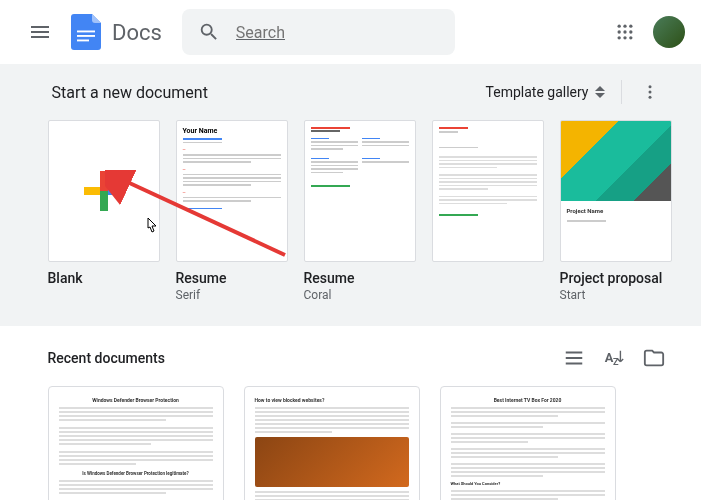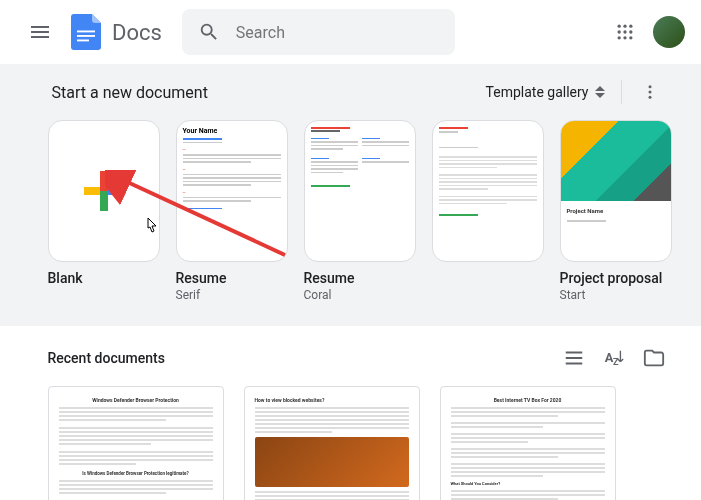--- a/index.html
+++ b/index.html
@@ -7,41 +7,41 @@
 
 
 .header { height: 64px; display: flex; align-items: center; padding: 0 16px; background: #fff; }
 .menu-btn { width: 48px; height: 48px; display: flex; align-items: center; justify-content: center; cursor: pointer; border-radius: 50%; }
 .menu-btn svg { width: 24px; height: 24px; fill: #5f6368; }
 .logo-area { display: flex; align-items: center; margin-left: 4px; margin-right: 20px; }
 .docs-logo { width: 36px; height: 36px; }
 .app-name { font-size: 22px; color: #5f6368; margin-left: 8px; font-weight: 400; }
 .search-bar { flex: 1; max-width: 445px; height: 46px; background: #f1f3f4; border-radius: 8px; display: flex; align-items: center; padding: 0 16px; }
 .search-bar svg { width: 22px; height: 22px; fill: #5f6368; margin-right: 16px; }
-.search-bar input { border: none; background: transparent; font-size: 16px; color: #5f6368; outline: none; flex: 1; }
+.search-bar input { border: none; background: transparent; font-size: 16px; color: #5f6368; outline: none; flex: 1; text-decoration: underline; }
 .header-spacer { flex: 1; }
 .apps-btn { width: 40px; height: 40px; display: flex; align-items: center; justify-content: center; cursor: pointer; border-radius: 50%; margin-right: 8px; }
 .avatar { width: 32px; height: 32px; border-radius: 50%; background: linear-gradient(135deg, #4a7c59, #2d5016); cursor: pointer; }
 
 
 .template-section { background: #f1f3f4; padding: 16px 0 24px; }
 .section-inner { max-width: 630px; margin: 0 auto; padding-left: 12px; }
 .section-header { display: flex; align-items: center; justify-content: space-between; margin-bottom: 16px; padding: 0 4px; }
 .section-title { font-size: 16px; color: #202124; font-weight: 400; }
 .gallery-controls { display: flex; align-items: center; gap: 16px; }
 .gallery-btn { display: flex; align-items: center; gap: 6px; cursor: pointer; font-size: 14px; color: #202124; }
 .unfold-icon { display: inline-flex; flex-direction: column; }
 .unfold-icon svg { width: 10px; height: 6px; fill: #5f6368; }
 .divider-v { width: 1px; height: 24px; background: #dadce0; }
 .more-btn { width: 24px; height: 24px; display: flex; align-items: center; justify-content: center; cursor: pointer; }
 .more-btn svg { width: 18px; height: 18px; fill: #5f6368; }
 
 .template-row { display: flex; gap: 16px; }
 .template-card { width: 112px; cursor: pointer; }
-.template-thumb { width: 112px; height: 142px; background: #fff; border: 1px solid #dadce0; border-radius: 14px; overflow: hidden; display: flex; align-items: center; justify-content: center; position: relative; }
+.template-thumb { width: 112px; height: 142px; background: #fff; border: 1px solid #dadce0; border-radius: 2px; overflow: hidden; display: flex; align-items: center; justify-content: center; position: relative; }
 .template-name { font-size: 14px; color: #202124; margin-top: 8px; font-weight: 500; }
 .template-sub { font-size: 12px; color: #5f6368; margin-top: 2px; }
 
 
 .plus-icon { width: 40px; height: 40px; position: relative; }
 .plus-icon::before, .plus-icon::after { content: ''; position: absolute; }
 .plus-h1 { position: absolute; left: 0; top: 16px; width: 20px; height: 8px; background: #fbbc04; }
 .plus-h2 { position: absolute; right: 0; top: 16px; width: 20px; height: 8px; background: #4285f4; }
 .plus-v1 { position: absolute; left: 16px; top: 0; width: 8px; height: 20px; background: #ea4335; }
 .plus-v2 { position: absolute; left: 16px; bottom: 0; width: 8px; height: 20px; background: #34a853; }

